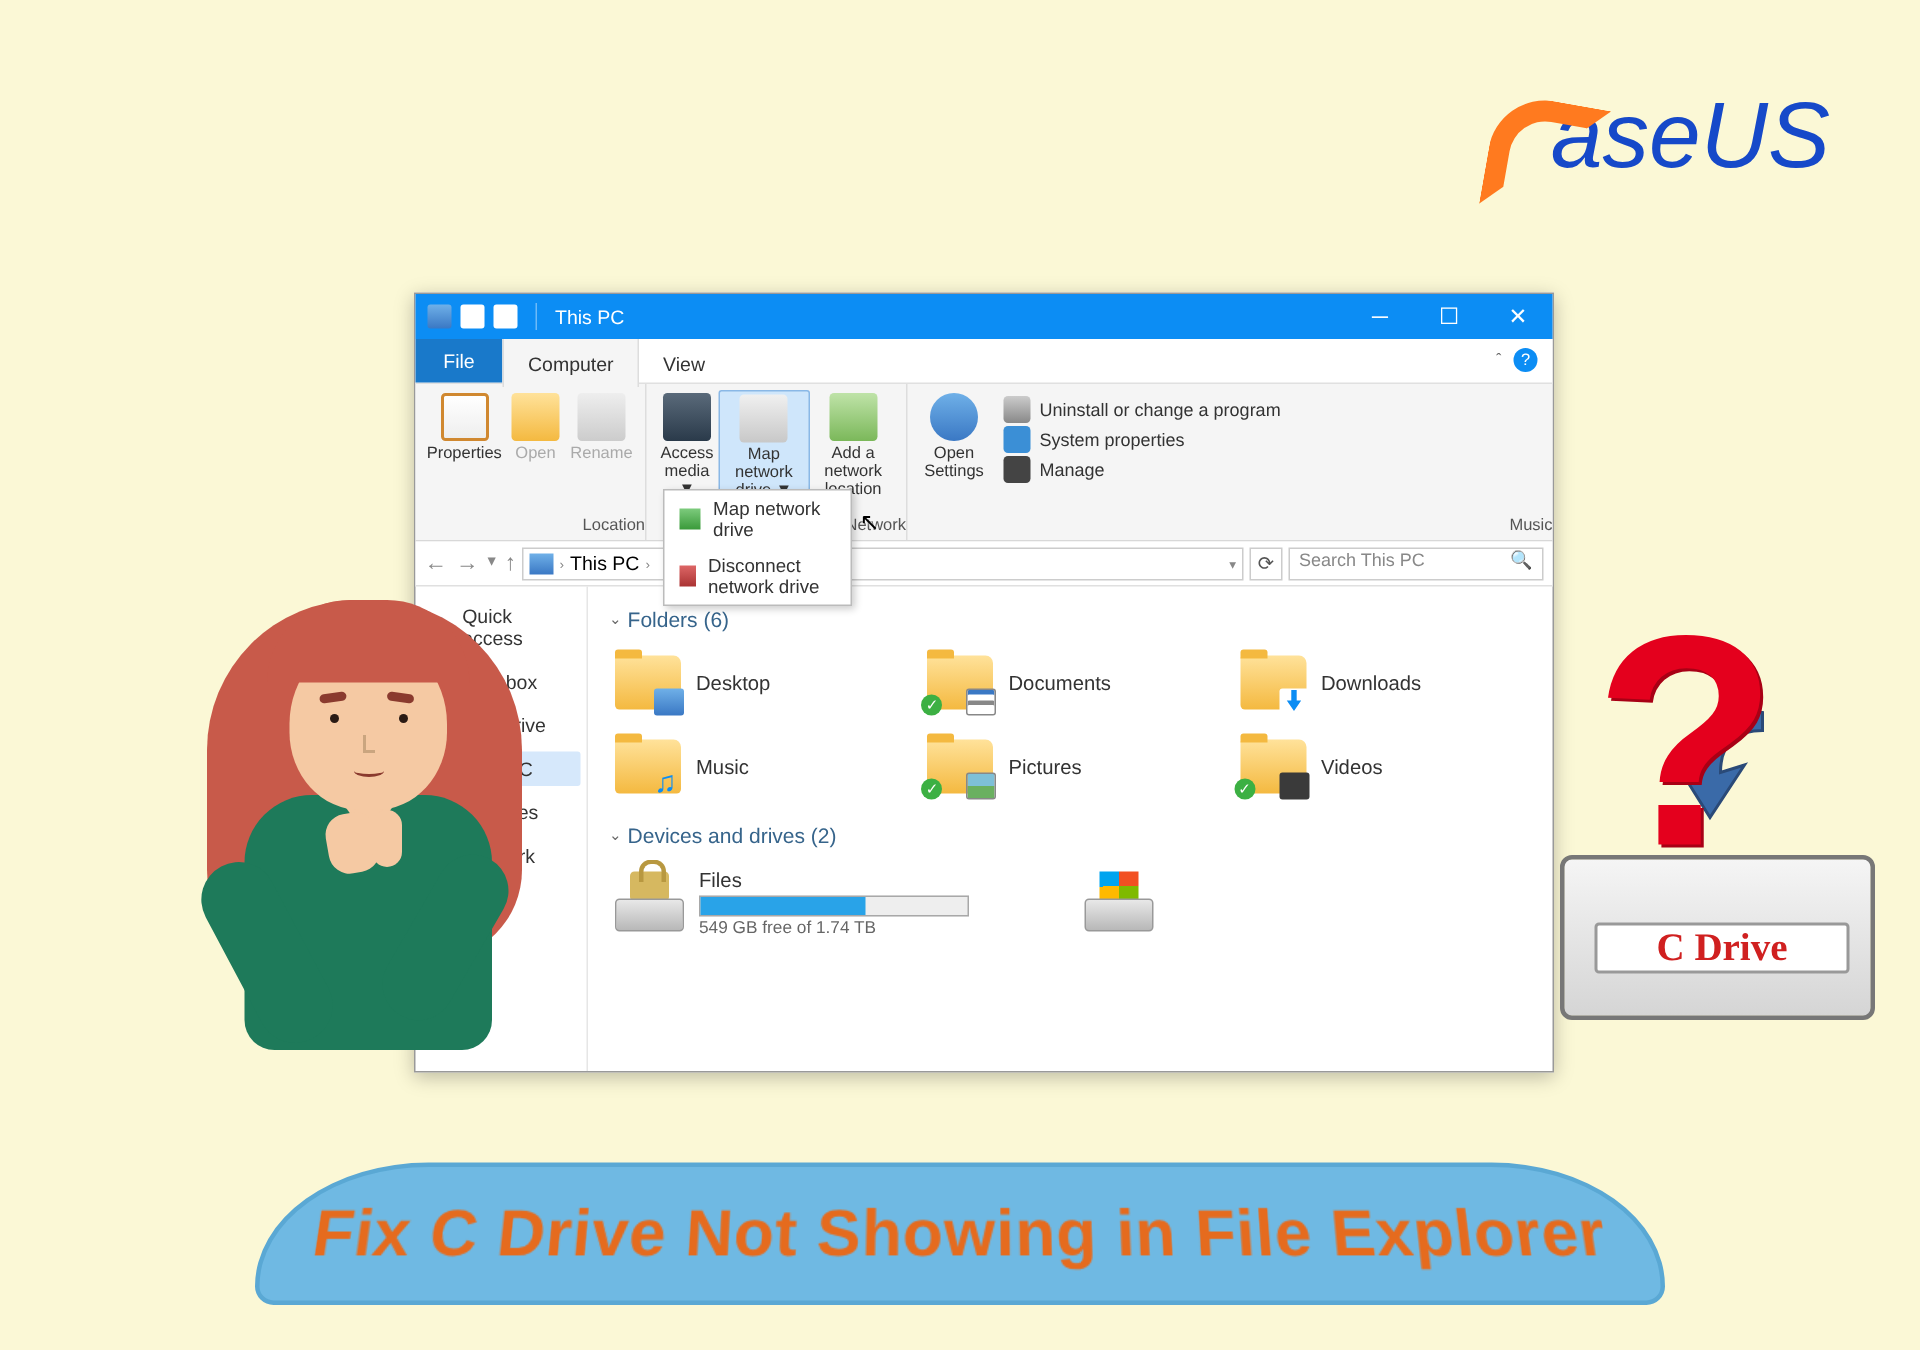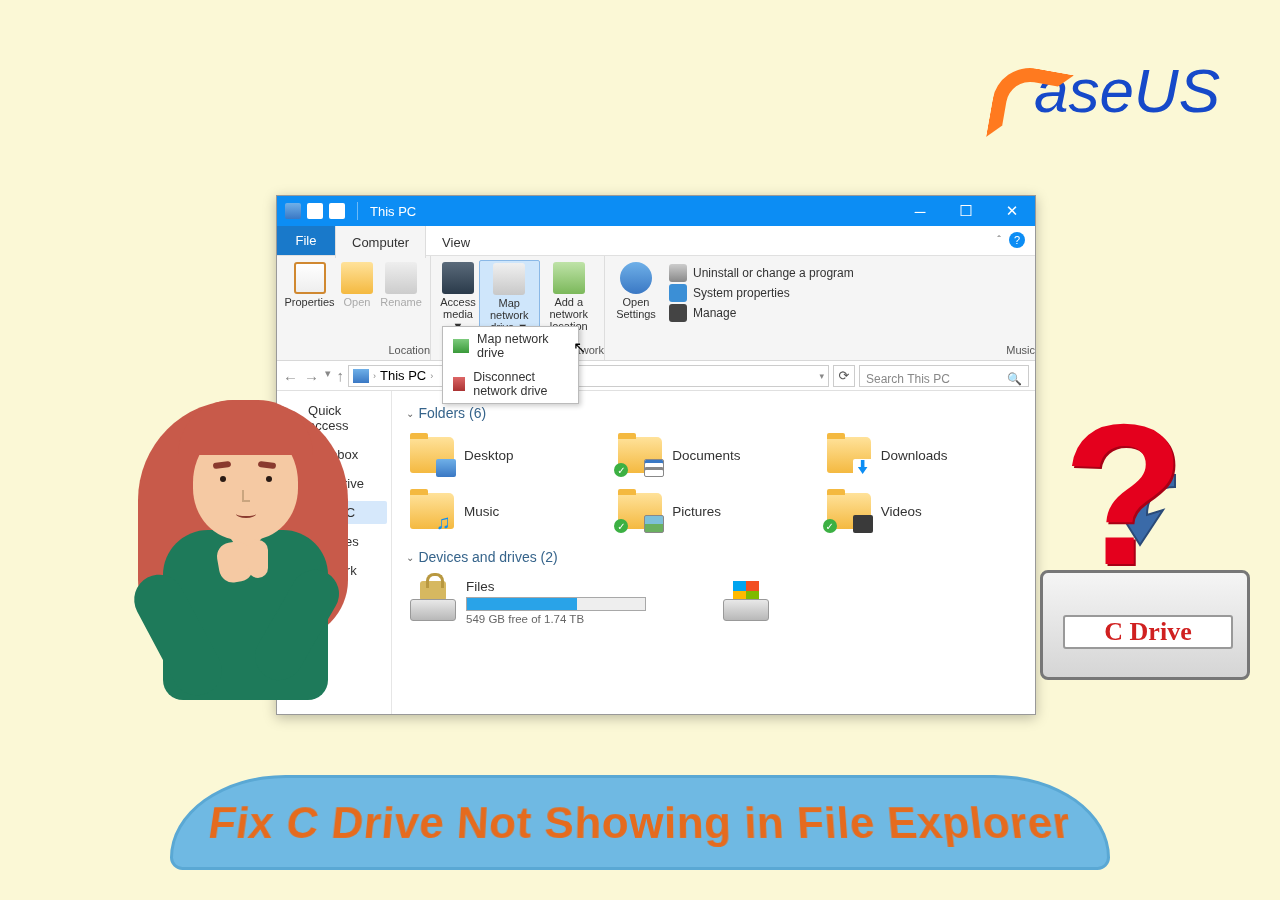--- a/index.html
+++ b/index.html
@@ -47,34 +47,34 @@
 .rb-ic.mapnet { background:linear-gradient(#f0f0f0,#c8c8c8); }
 .rb-ic.addloc { background:linear-gradient(#bfe3a8,#7bb85a); }
 .rb-ic.settings { background:linear-gradient(#6fb0e8,#3a78c4); border-radius:50%; }
 .sys-col { display:flex; flex-direction:column; gap:2px; padding:4px 8px; font-size:12px; }
 .sys-item { display:flex; align-items:center; gap:6px; color:#333; }
 .sys-ic { width:18px; height:18px; background:#888; border-radius:3px; }
 .sys-ic.uninstall { background:linear-gradient(#ccc,#888); }
 .sys-ic.sysprop { background:#3b8fd6; }
 .sys-ic.manage { background:#444; }
 
-.dropdown { position:absolute; top:130px; left:165px; width:137px; background:#fff; border:1px solid #bbb; box-shadow:2px 2px 5px rgba(0,0,0,.2); z-index:50; }
+.dropdown { position:absolute; top:130px; left:165px; width:126px; background:#fff; border:1px solid #bbb; box-shadow:2px 2px 5px rgba(0,0,0,.2); z-index:50; }
 .dd-item { display:flex; align-items:center; gap:8px; padding:5px 10px; font-size:12.5px; color:#333; }
 .dd-ic { width:18px; height:14px; }
 .dd-ic.connect { background:linear-gradient(#7dcb7d,#3a9a3a); }
 .dd-ic.disc { background:linear-gradient(#d66,#a33); }
 .cursor { position:absolute; top:142px; left:296px; font-size:16px; z-index:60; filter:drop-shadow(0 0 1px #fff); }
 
 .addrbar { height:30px; display:flex; align-items:center; border-bottom:1px solid #e0e0e0; padding:0 6px; gap:4px; font-size:13px; background:#fff; }
 .nav-arrows { display:flex; gap:6px; color:#888; font-size:15px; }
 .bc { flex:1; border:1px solid #ccc; height:22px; display:flex; align-items:center; padding:0 4px; gap:4px; }
 .bc-ic { width:16px; height:14px; background:linear-gradient(#6fb0e8,#3a78c4); }
 .bc-caret { color:#888; font-size:9px; }
 .refresh-btn { width:22px; height:22px; border:1px solid #ccc; display:flex; align-items:center; justify-content:center; font-size:13px; color:#555; }
-.search { width:170px; height:22px; border:1px solid #ccc; display:flex; align-items:flex-end; padding:0 6px; color:#888; font-size:12px; justify-content:space-between; }
+.search { width:170px; height:22px; border:1px solid #ccc; display:flex; align-items:flex-start; padding:0 6px; color:#888; font-size:12px; justify-content:space-between; }
 
 .body { display:flex; height: calc(100% - 195px); }
 .sidebar { width:115px; border-right:1px solid #e6e6e6; padding:8px 4px; font-size:13px; }
 .sb-item { display:flex; align-items:center; gap:6px; padding:4px 6px; color:#333; border-radius:2px; }
 .sb-item.sel { background:#d6e8fb; }
 .sb-ic { width:16px; height:14px; }
 .sb-ic.star { background:#4aa3e6; clip-path: polygon(50% 0,61% 35%,98% 35%,68% 57%,79% 91%,50% 70%,21% 91%,32% 57%,2% 35%,39% 35%);}
 .sb-ic.dropbox { background:#0061fe; }
 .sb-ic.onedrive { background:#0364b8; border-radius:40% 40% 30% 30%; }
 .sb-ic.pc { background:linear-gradient(#6fb0e8,#3a78c4); }

